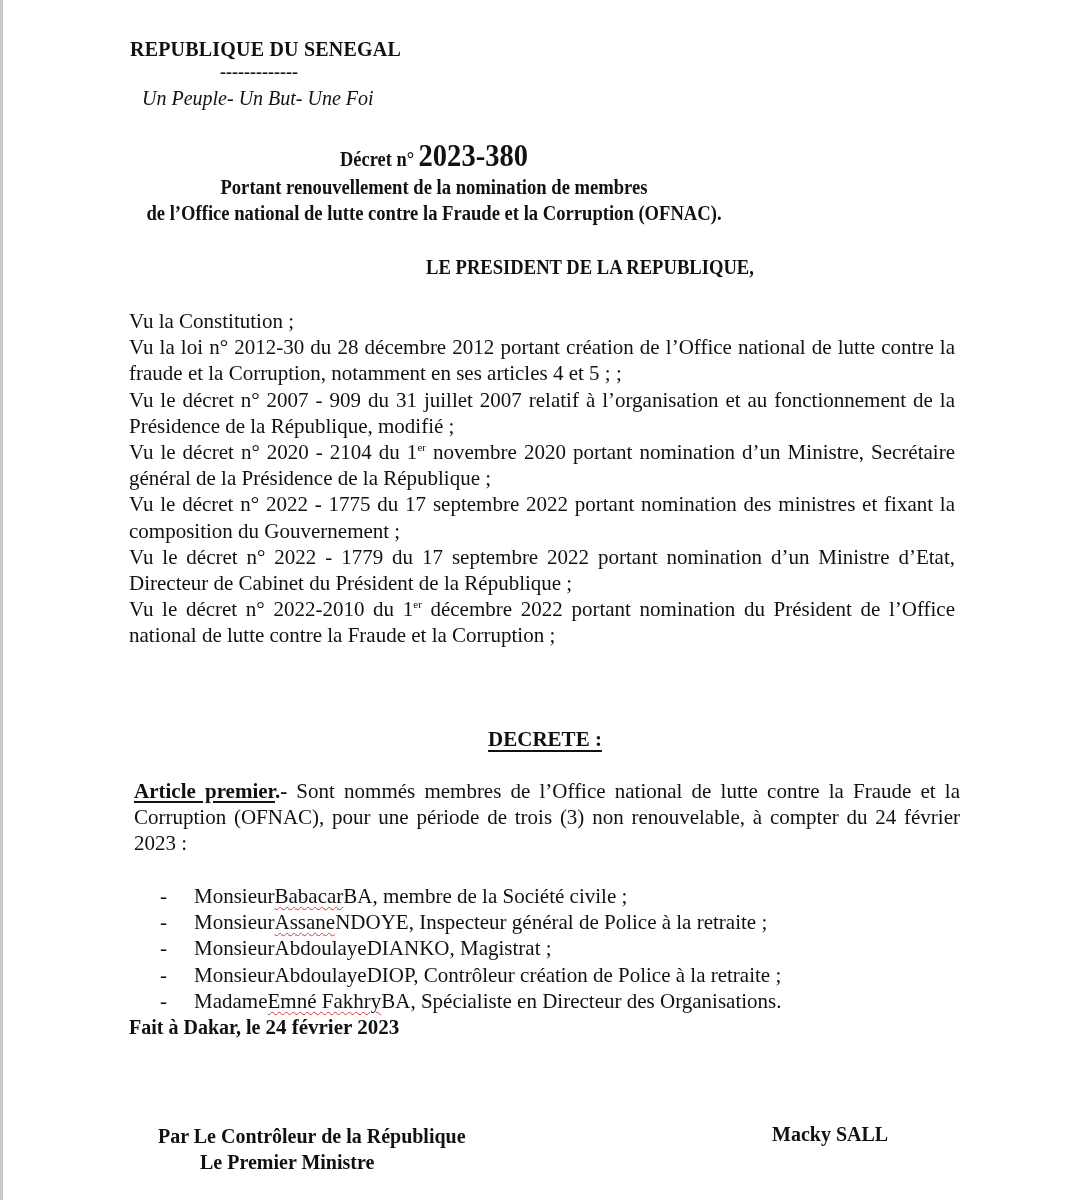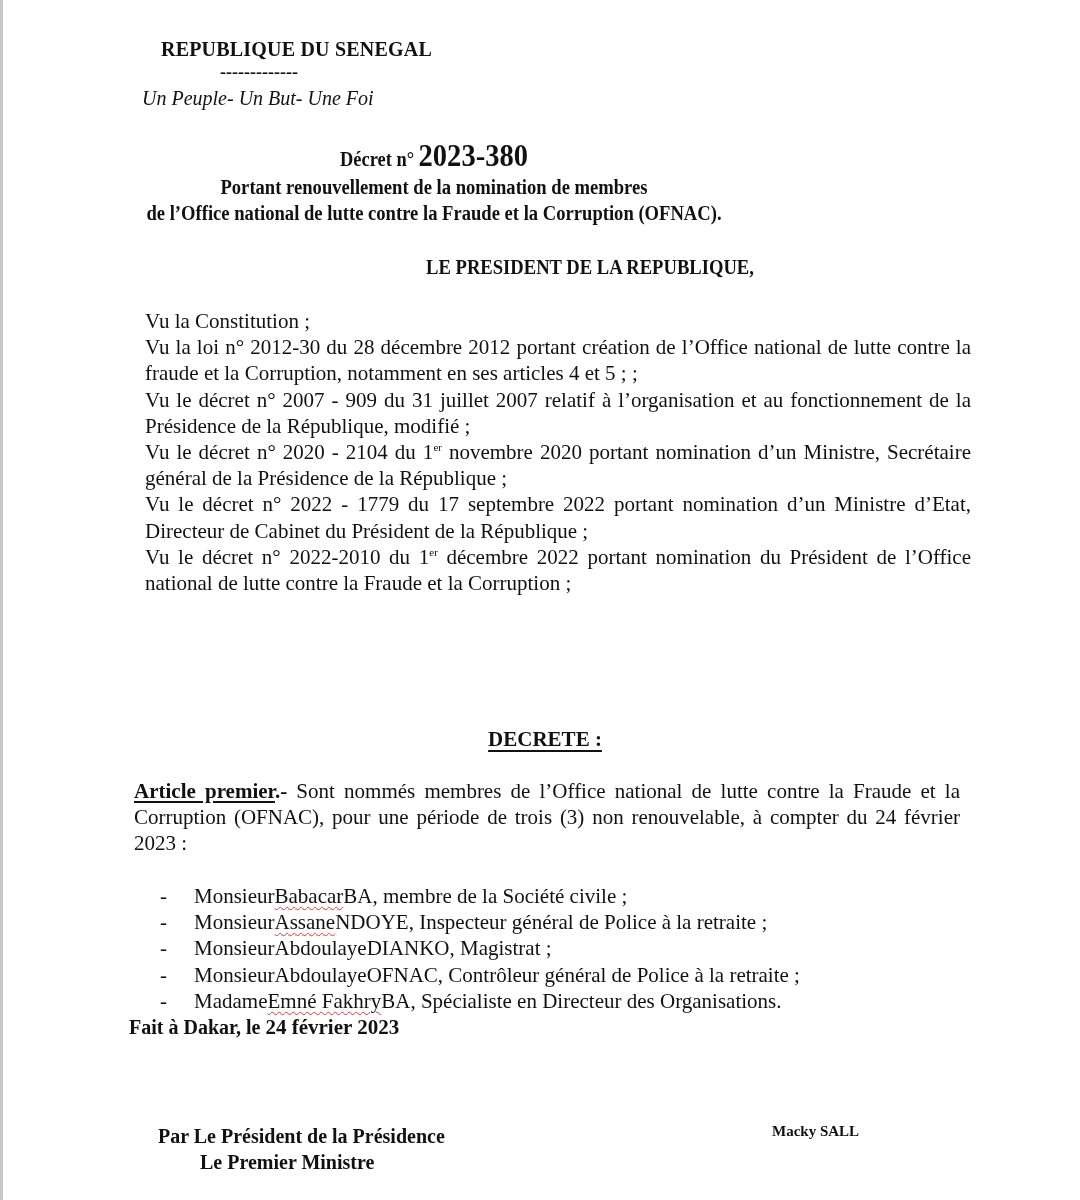--- a/index.html
+++ b/index.html
@@ -4,52 +4,52 @@
   <style>
     html, body { margin: 0; padding: 0; }
     body {
       width: 1080px; height: 1200px; overflow: hidden;
       background: #ffffff; position: relative;
       font-family: "Liberation Serif", "DejaVu Serif", serif;
       color: #111111;
     }
     .left-strip { position: absolute; left: 0; top: 0; width: 3px; height: 1200px; background: #c9c9c9; }
     .header-block { position: absolute; left: 130px; top: 38px; }
-    .rep { font-weight: bold; font-size: 20px; letter-spacing: 0.2px; margin-left: 31px; }
+    .rep { font-weight: bold; font-size: 20px; letter-spacing: 0.2px; }
     .dashes { position: absolute; left: 90px; top: 24px; font-size: 18px; letter-spacing: 0px; font-weight: bold; }
     .motto { position: absolute; left: 12px; top: 49px; font-style: italic; font-size: 20px; white-space: nowrap; }
 
     .title-block { position: absolute; left: 0; width: 868px; top: 138px; text-align: center; }
     .decret-line { font-weight: bold; font-size: 20px; transform: scaleX(0.92); }
     .decret-line .num { font-size: 31px; }
     .subtitle { font-weight: bold; font-size: 20px; line-height: 26px; transform: scaleX(0.93); white-space: nowrap; }
 
     .president { position: absolute; left: 0; width: 1180px; top: 256px; text-align: center; font-weight: bold; font-size: 20px; transform: scaleX(0.93); }
 
-    .body-text { position: absolute; left: 145px; top: 308px; width: 826px; font-size: 21px; line-height: 26.2px; text-align: justify; }
+    .body-text { position: absolute; left: 129px; top: 308px; width: 826px; font-size: 21px; line-height: 26.2px; text-align: justify; }
     .body-text p { margin: 0; }
     .sup { font-size: 11px; vertical-align: 8px; line-height: 0; }
 
     .decrete { position: absolute; left: 0; width: 1083px; top: 727px; text-align: center; font-weight: bold; font-size: 21px; }
     .decrete span { text-decoration: underline; text-decoration-thickness: 2px; text-underline-offset: 4px; margin-left: 7px; }
 
     .article { position: absolute; left: 134px; top: 778px; width: 826px; font-size: 21px; line-height: 26.2px; text-align: justify; }
     .article .art-label { font-weight: bold; text-decoration: underline; text-decoration-thickness: 2px; text-underline-offset: 3px; }
     .article .art-sep { font-weight: bold; }
 
     .members { position: absolute; left: 160px; top: 883px; font-size: 21px; line-height: 26.2px; margin: 0; padding: 0; list-style: none; }
     .members li { display: flex; white-space: nowrap; }
     .members .dash { width: 34px; }
     .squiggle { text-decoration: underline wavy #d23b3b; text-decoration-thickness: 1px; text-underline-offset: 3px; }
 
     .fait { position: absolute; left: 129px; top: 1015px; font-weight: bold; font-size: 20px; white-space: nowrap; }
     .fait .date { font-size: 21px; }
     .par { position: absolute; left: 158px; top: 1123px; font-weight: bold; font-size: 20px; line-height: 26px; white-space: nowrap; }
     .par .pm { padding-left: 42px; }
-    .signature { position: absolute; left: 772px; top: 1123px; font-weight: bold; font-size: 15px; white-space: nowrap; }
+    .signature { position: absolute; left: 772px; top: 1123px; font-weight: bold; font-size: 20px; white-space: nowrap; }
   </style>
 </head>
 <body>
 
 <div class="left-strip"></div>
 
 <div class="header-block">
   <div class="rep">REPUBLIQUE DU SENEGAL</div>
   <div class="dashes">-------------</div>
   <div class="motto">Un Peuple- Un But- Une Foi</div>
@@ -64,20 +64,21 @@
   <div class="subtitle">de l’Office national de lutte contre la Fraude et la Corruption (OFNAC).</div>
 </div>
 
 <div class="president">LE PRESIDENT DE LA REPUBLIQUE,</div>
 
 <div class="body-text">
   <p>Vu la Constitution ;</p>
   <p>Vu la loi n° 2012-30 du 28 décembre 2012 portant création de l’Office national de lutte contre la fraude et la Corruption, notamment en ses articles 4 et 5 ; ;</p>
   <p>Vu le décret n° 2007 - 909 du 31 juillet 2007 relatif à l’organisation et au fonctionnement de la Présidence de la République, modifié ;</p>
   <p><span>Vu le décret n° 2020 - 2104 du 1</span><span class="sup">er</span><span> novembre 2020 portant nomination d’un Ministre, Secrétaire général de la Présidence de la République ;</span></p>
+  <p>Vu le décret n° 2022 - 1775 du 17 septembre 2022 portant nomination des ministres et fixant la composition du Gouvernement ;</p>
   <p>Vu le décret n° 2022 - 1779 du 17 septembre 2022 portant nomination d’un Ministre d’Etat, Directeur de Cabinet du Président de la République ;</p>
   <p><span>Vu le décret n° 2022-2010 du 1</span><span class="sup">er</span><span> décembre 2022 portant nomination du Président de l’Office national de lutte contre la Fraude et la Corruption ;</span></p>
 </div>
 
 <div class="decrete"><span>DECRETE :</span></div>
 
 <div class="article">
   <span class="art-label">Article premier</span><span class="art-sep">.-</span><span> Sont nommés membres de l’Office national de lutte contre la Fraude et la Corruption (OFNAC), pour une période de trois (3) non renouvelable, à compter du 24 février 2023 :</span>
 </div>
 
@@ -97,32 +98,32 @@
   <li>
       <span class="dash">-</span>
       <span>Monsieur </span>
       <span>Abdoulaye</span>
       <span> DIANKO, Magistrat ;</span>
     </li>
   <li>
       <span class="dash">-</span>
       <span>Monsieur </span>
       <span>Abdoulaye</span>
-      <span> OFNAC, Contrôleur général de Police à la retraite ;</span>
+      <span> DIOP, Contrôleur création de Police à la retraite ;</span>
     </li>
   <li>
       <span class="dash">-</span>
       <span>Madame </span>
       <span class="squiggle">Emné Fakhry</span>
       <span> BA, Spécialiste en Directeur des Organisations.</span>
     </li>
 </ul>
 
 <div class="fait">
   <span>Fait à Dakar, le </span><span class="date">24 février 2023</span>
 </div>
 
 <div class="par">
-  <div>Par Le Président de la Présidence</div>
+  <div>Par Le Contrôleur de la République</div>
   <div class="pm">Le Premier Ministre</div>
 </div>
 
 <div class="signature">Macky SALL</div>
 
 </body></html>

